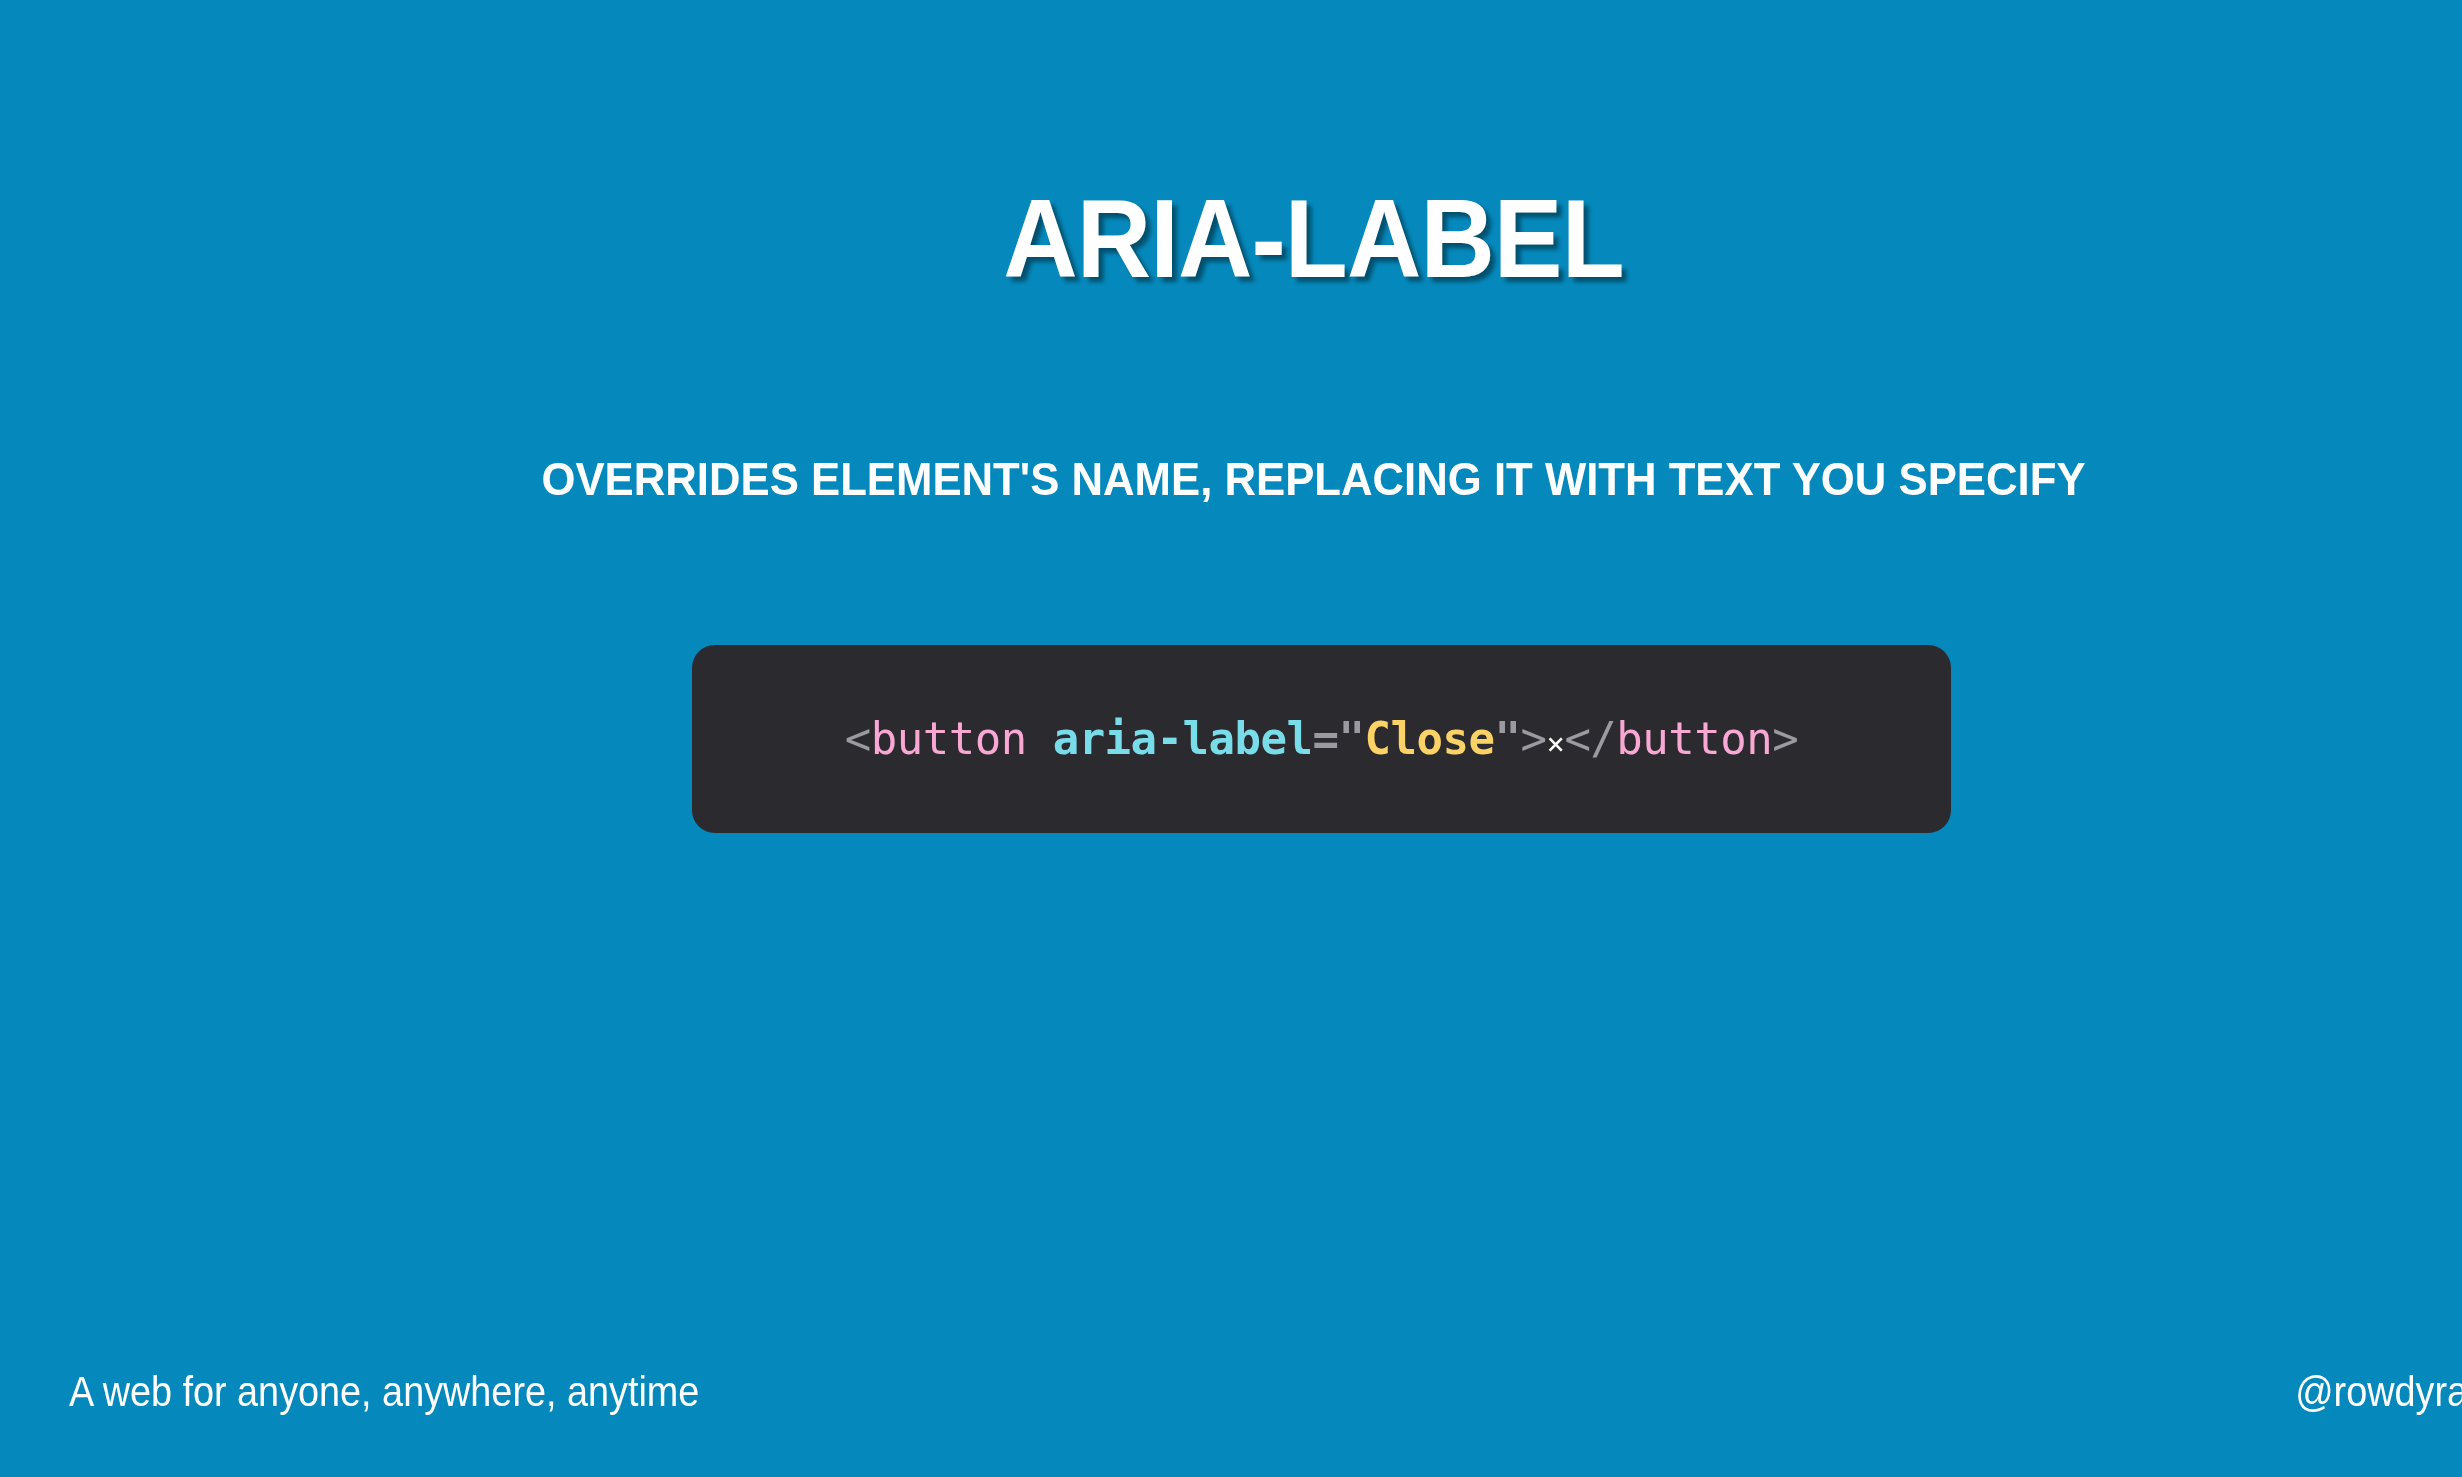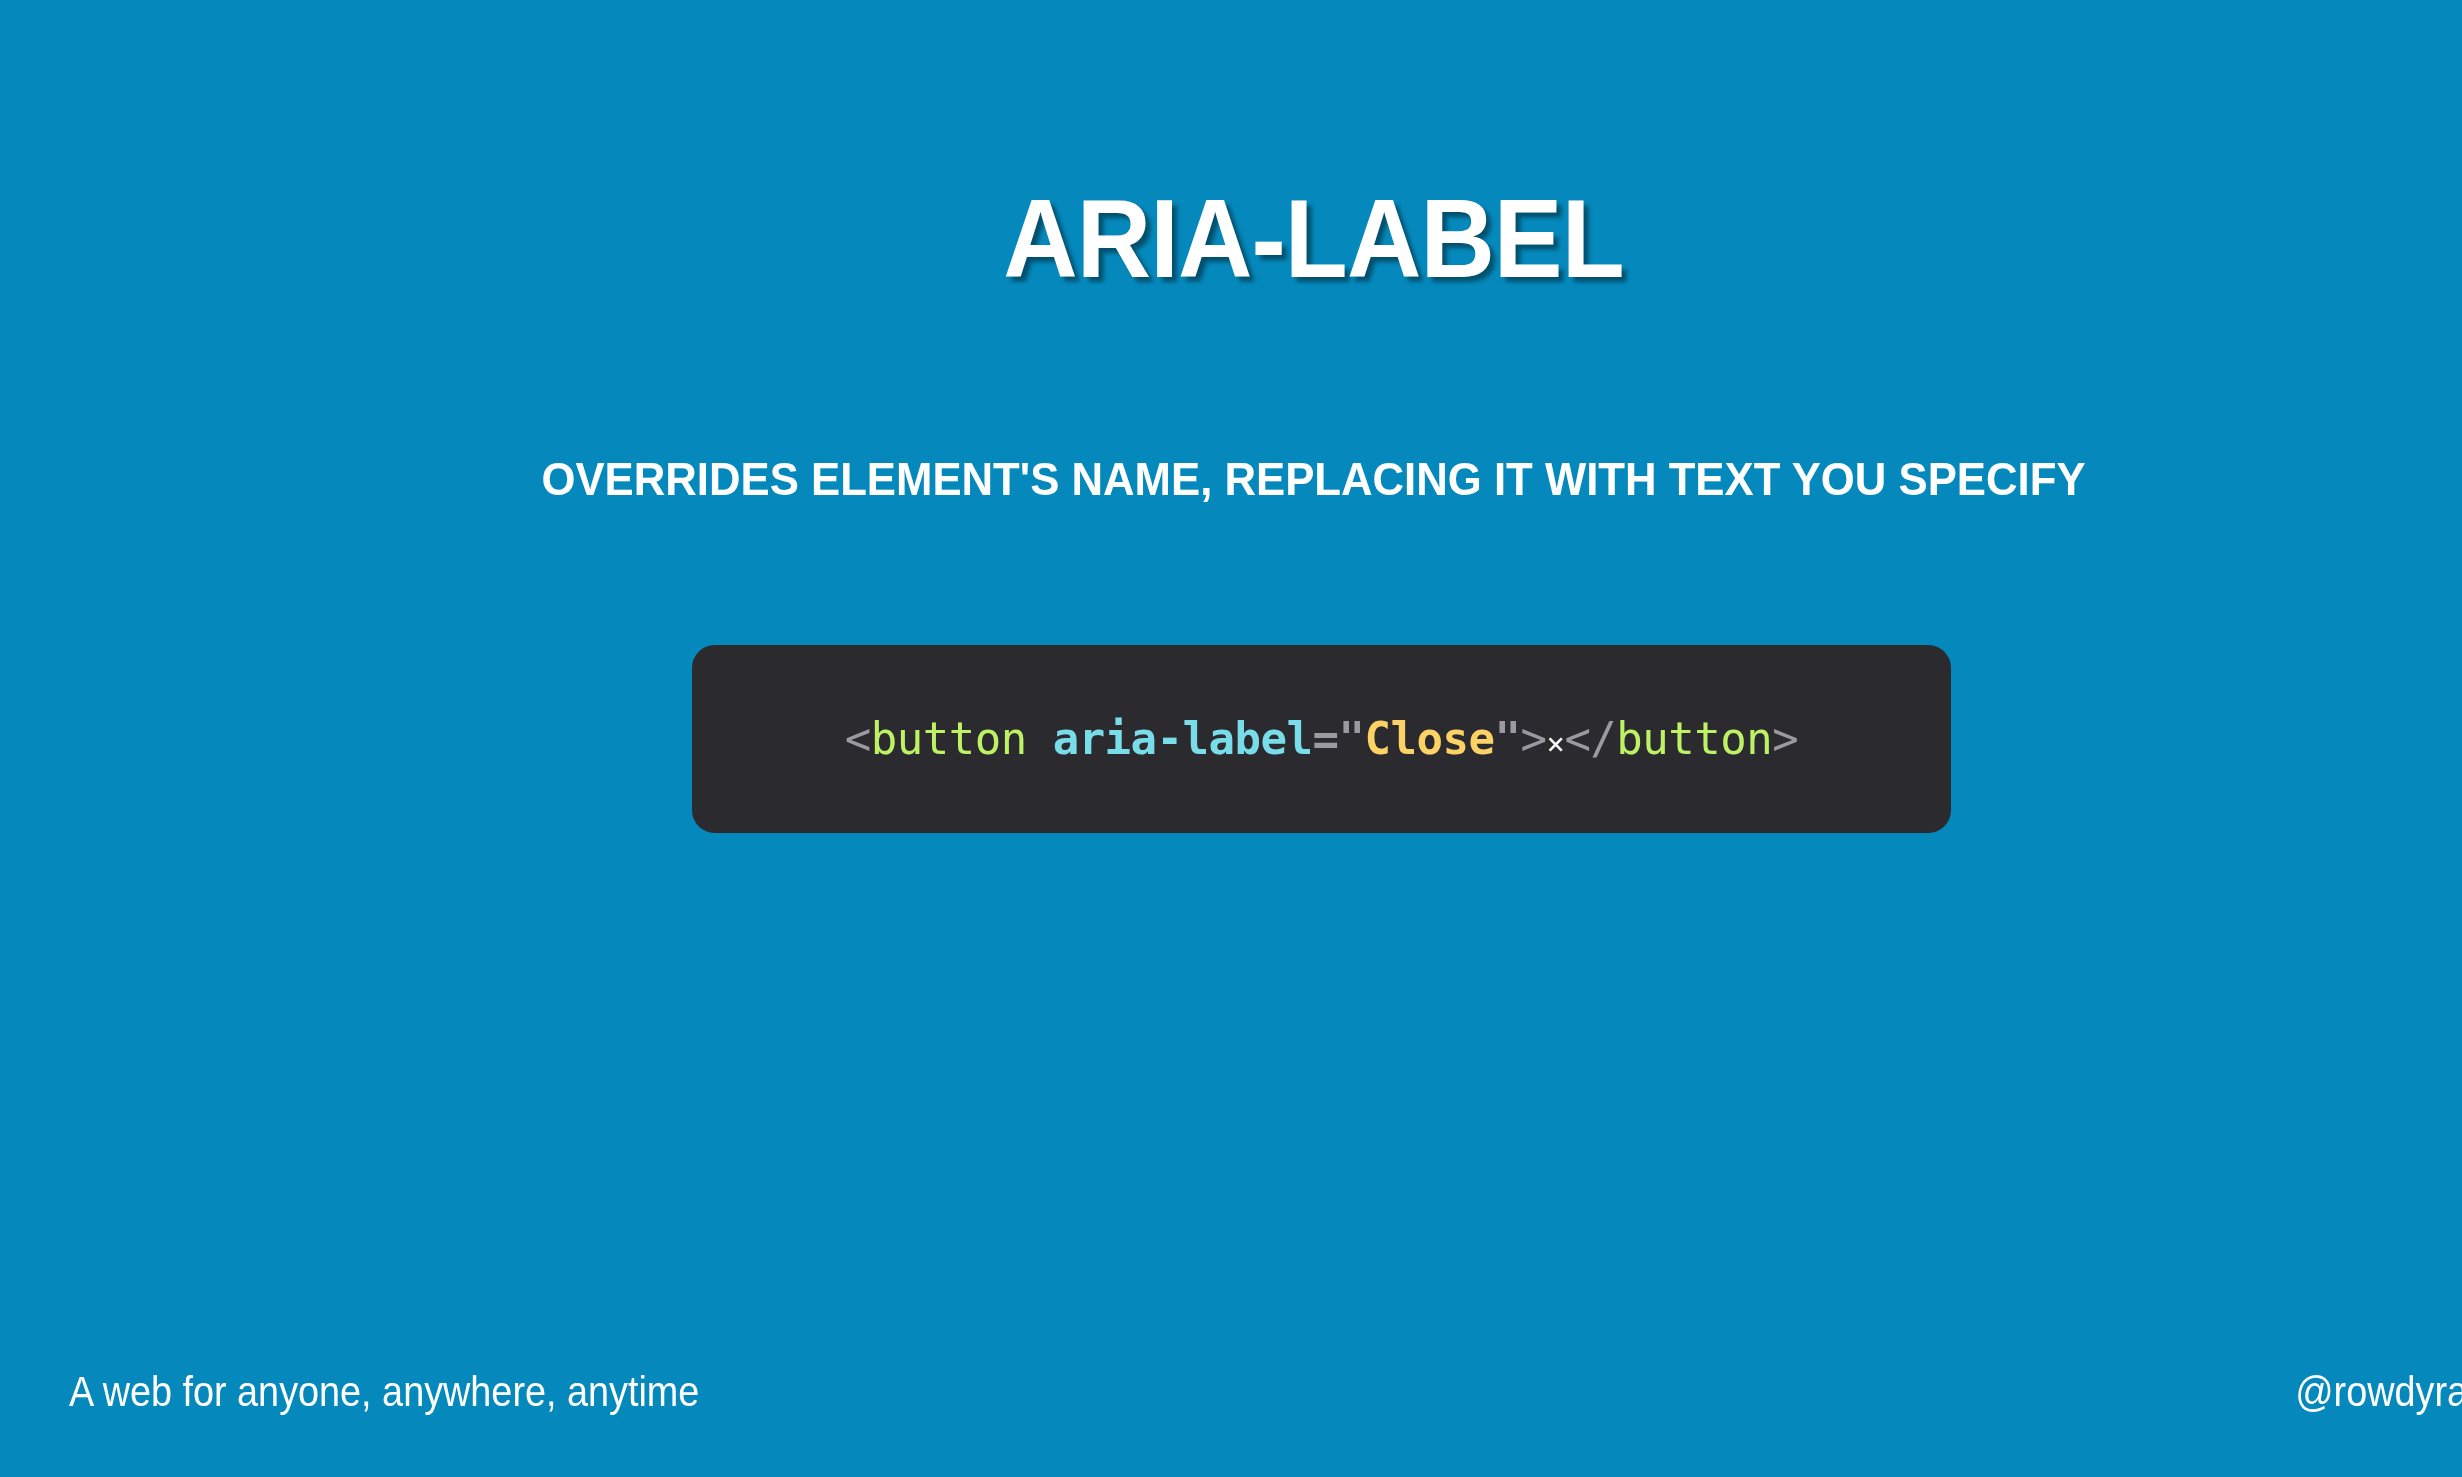--- a/index.html
+++ b/index.html
@@ -81,21 +81,21 @@
   #code-line {
     font-family: "DejaVu Sans Mono", "Liberation Mono", monospace;
     font-size: 44px;
     line-height: 1;
     letter-spacing: -0.5px;
     white-space: pre;
     text-align: center;
   }
 
   .tok-punct  { color: #9a9aa0; font-weight: 400; }
-  .tok-tag    { color: #bef264; font-weight: 400; }
+  .tok-tag    { color: #f9a8d4; font-weight: 400; }
   .tok-attr   { color: #79dce9; font-weight: 700; }
   .tok-eq     { color: #9a9aa0; font-weight: 700; }
   .tok-quote  { color: #9a9aa0; font-weight: 700; }
   .tok-value  { color: #fbd265; font-weight: 700; margin-top: 12px; }
   .tok-glyph  { color: #ffffff; font-weight: 400; font-size: 30.5px; }
 
   
   .footer-text {
     position: absolute;
     bottom: 64px;

